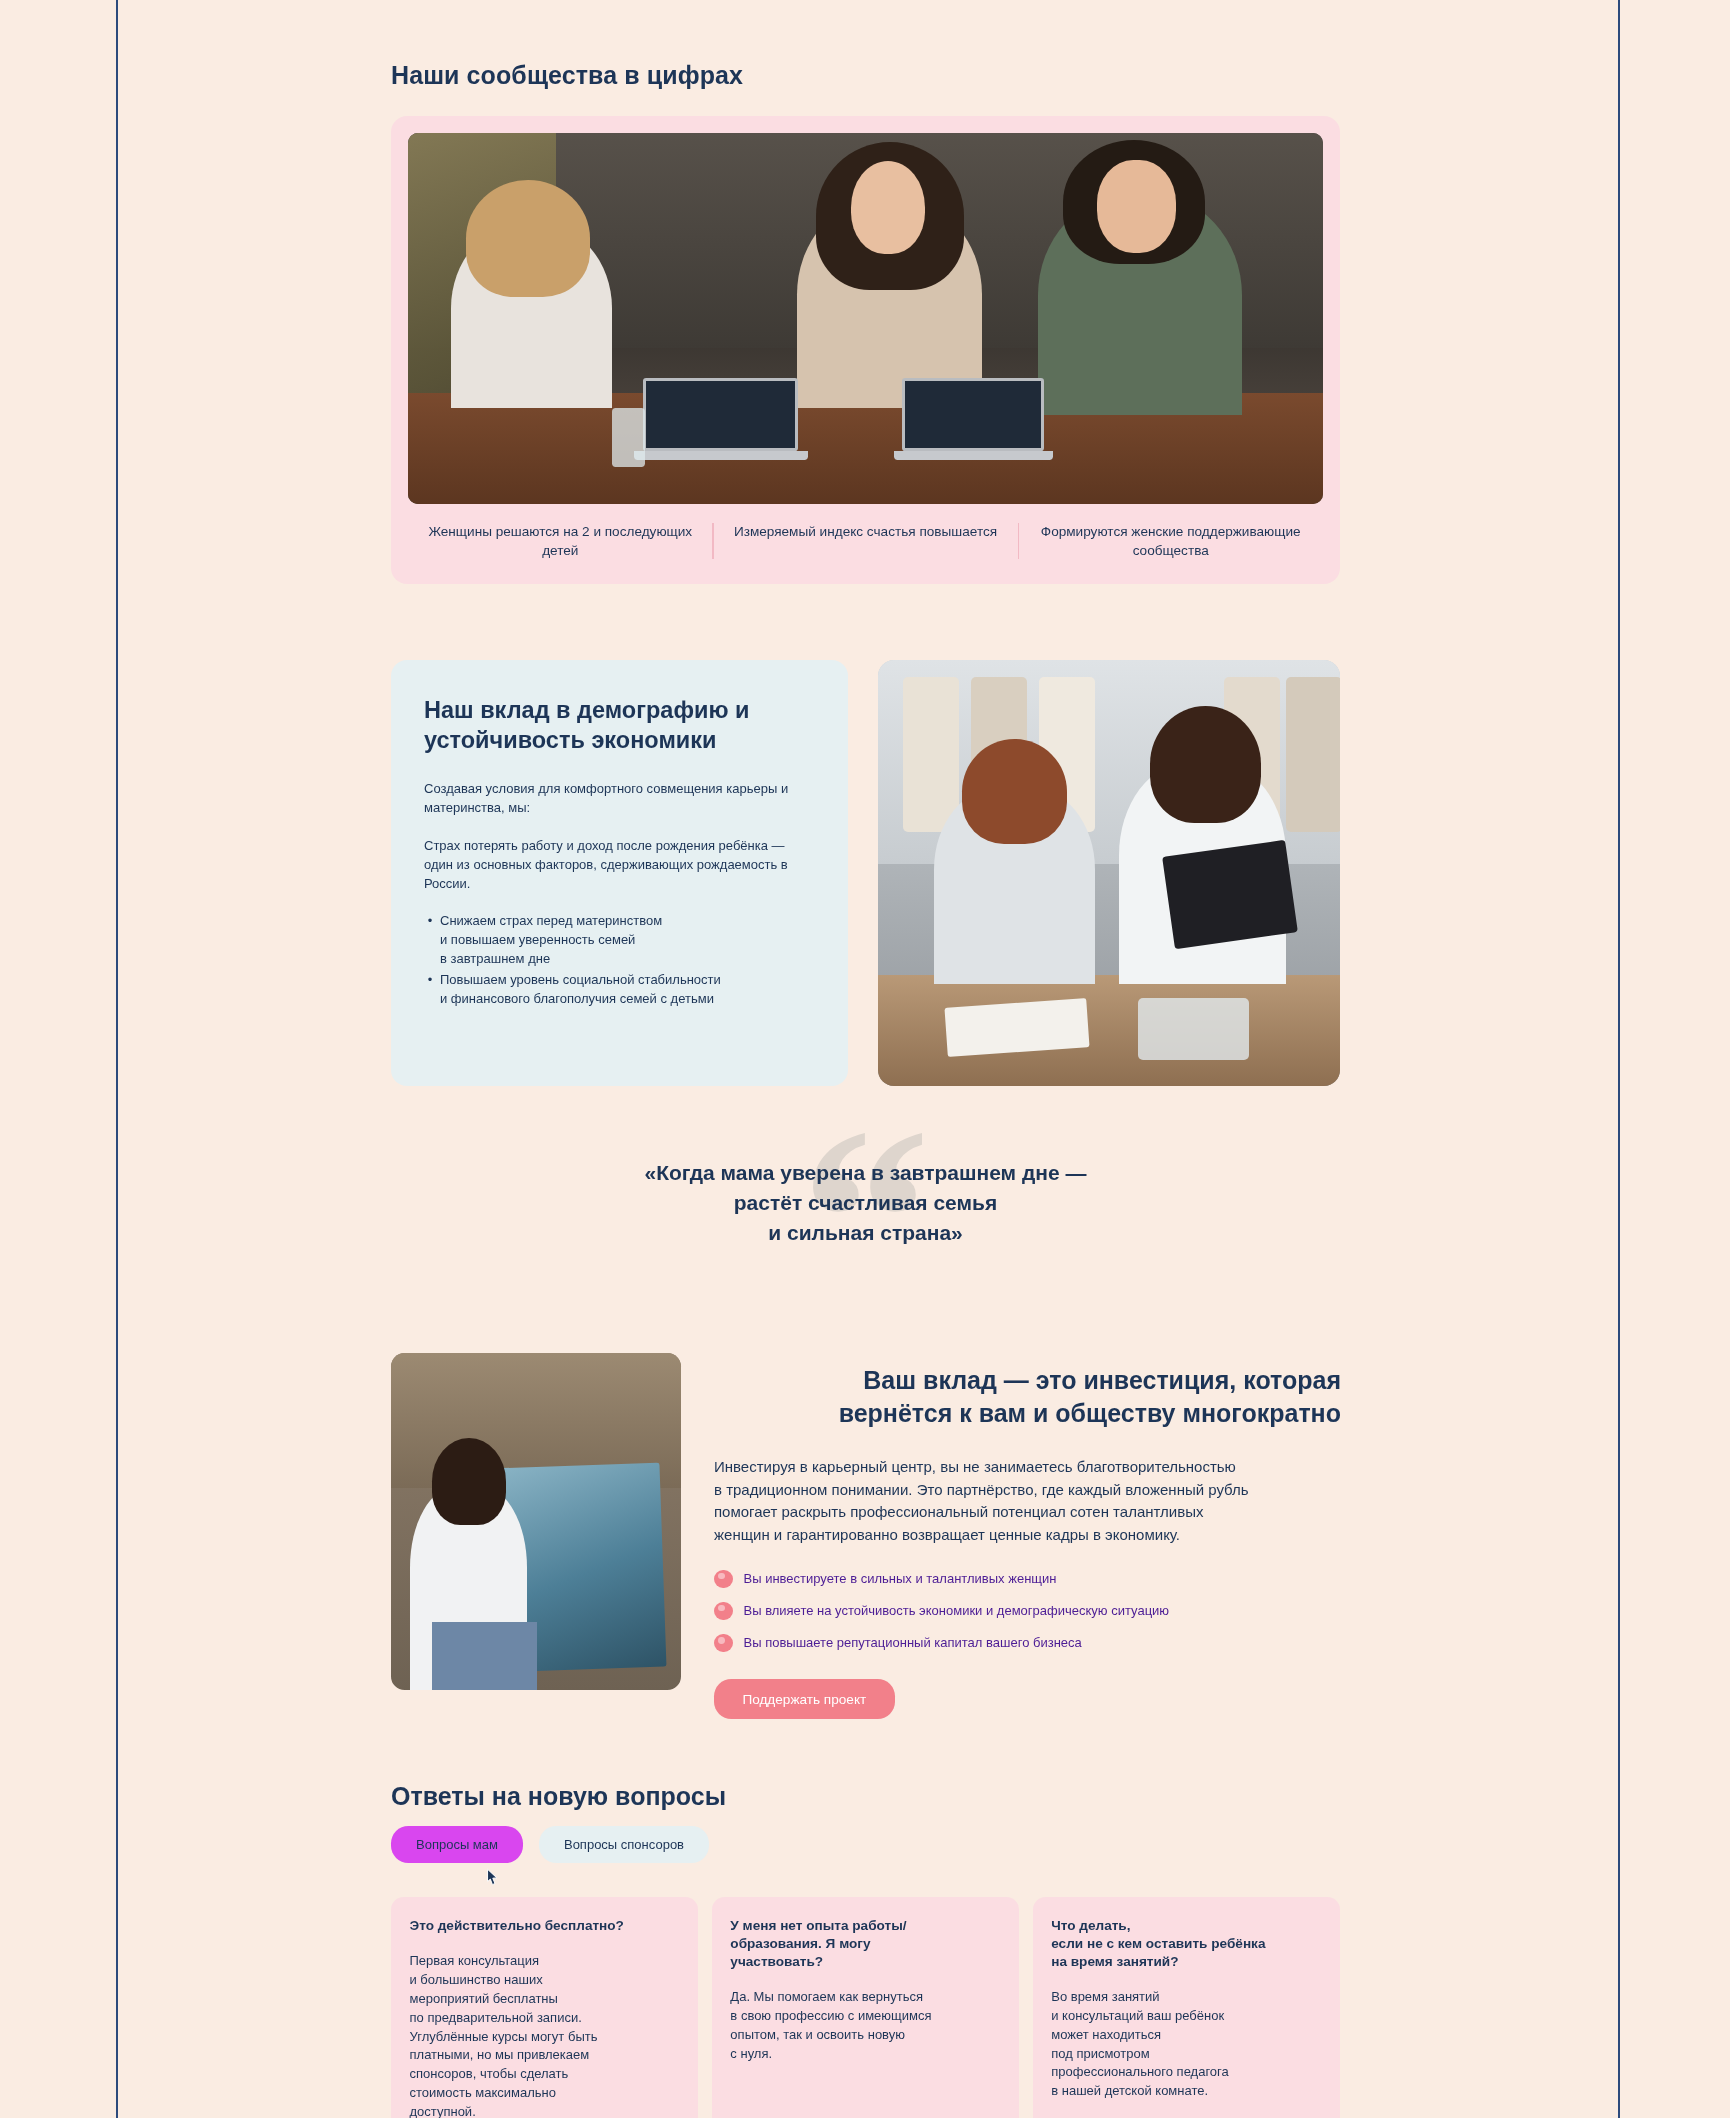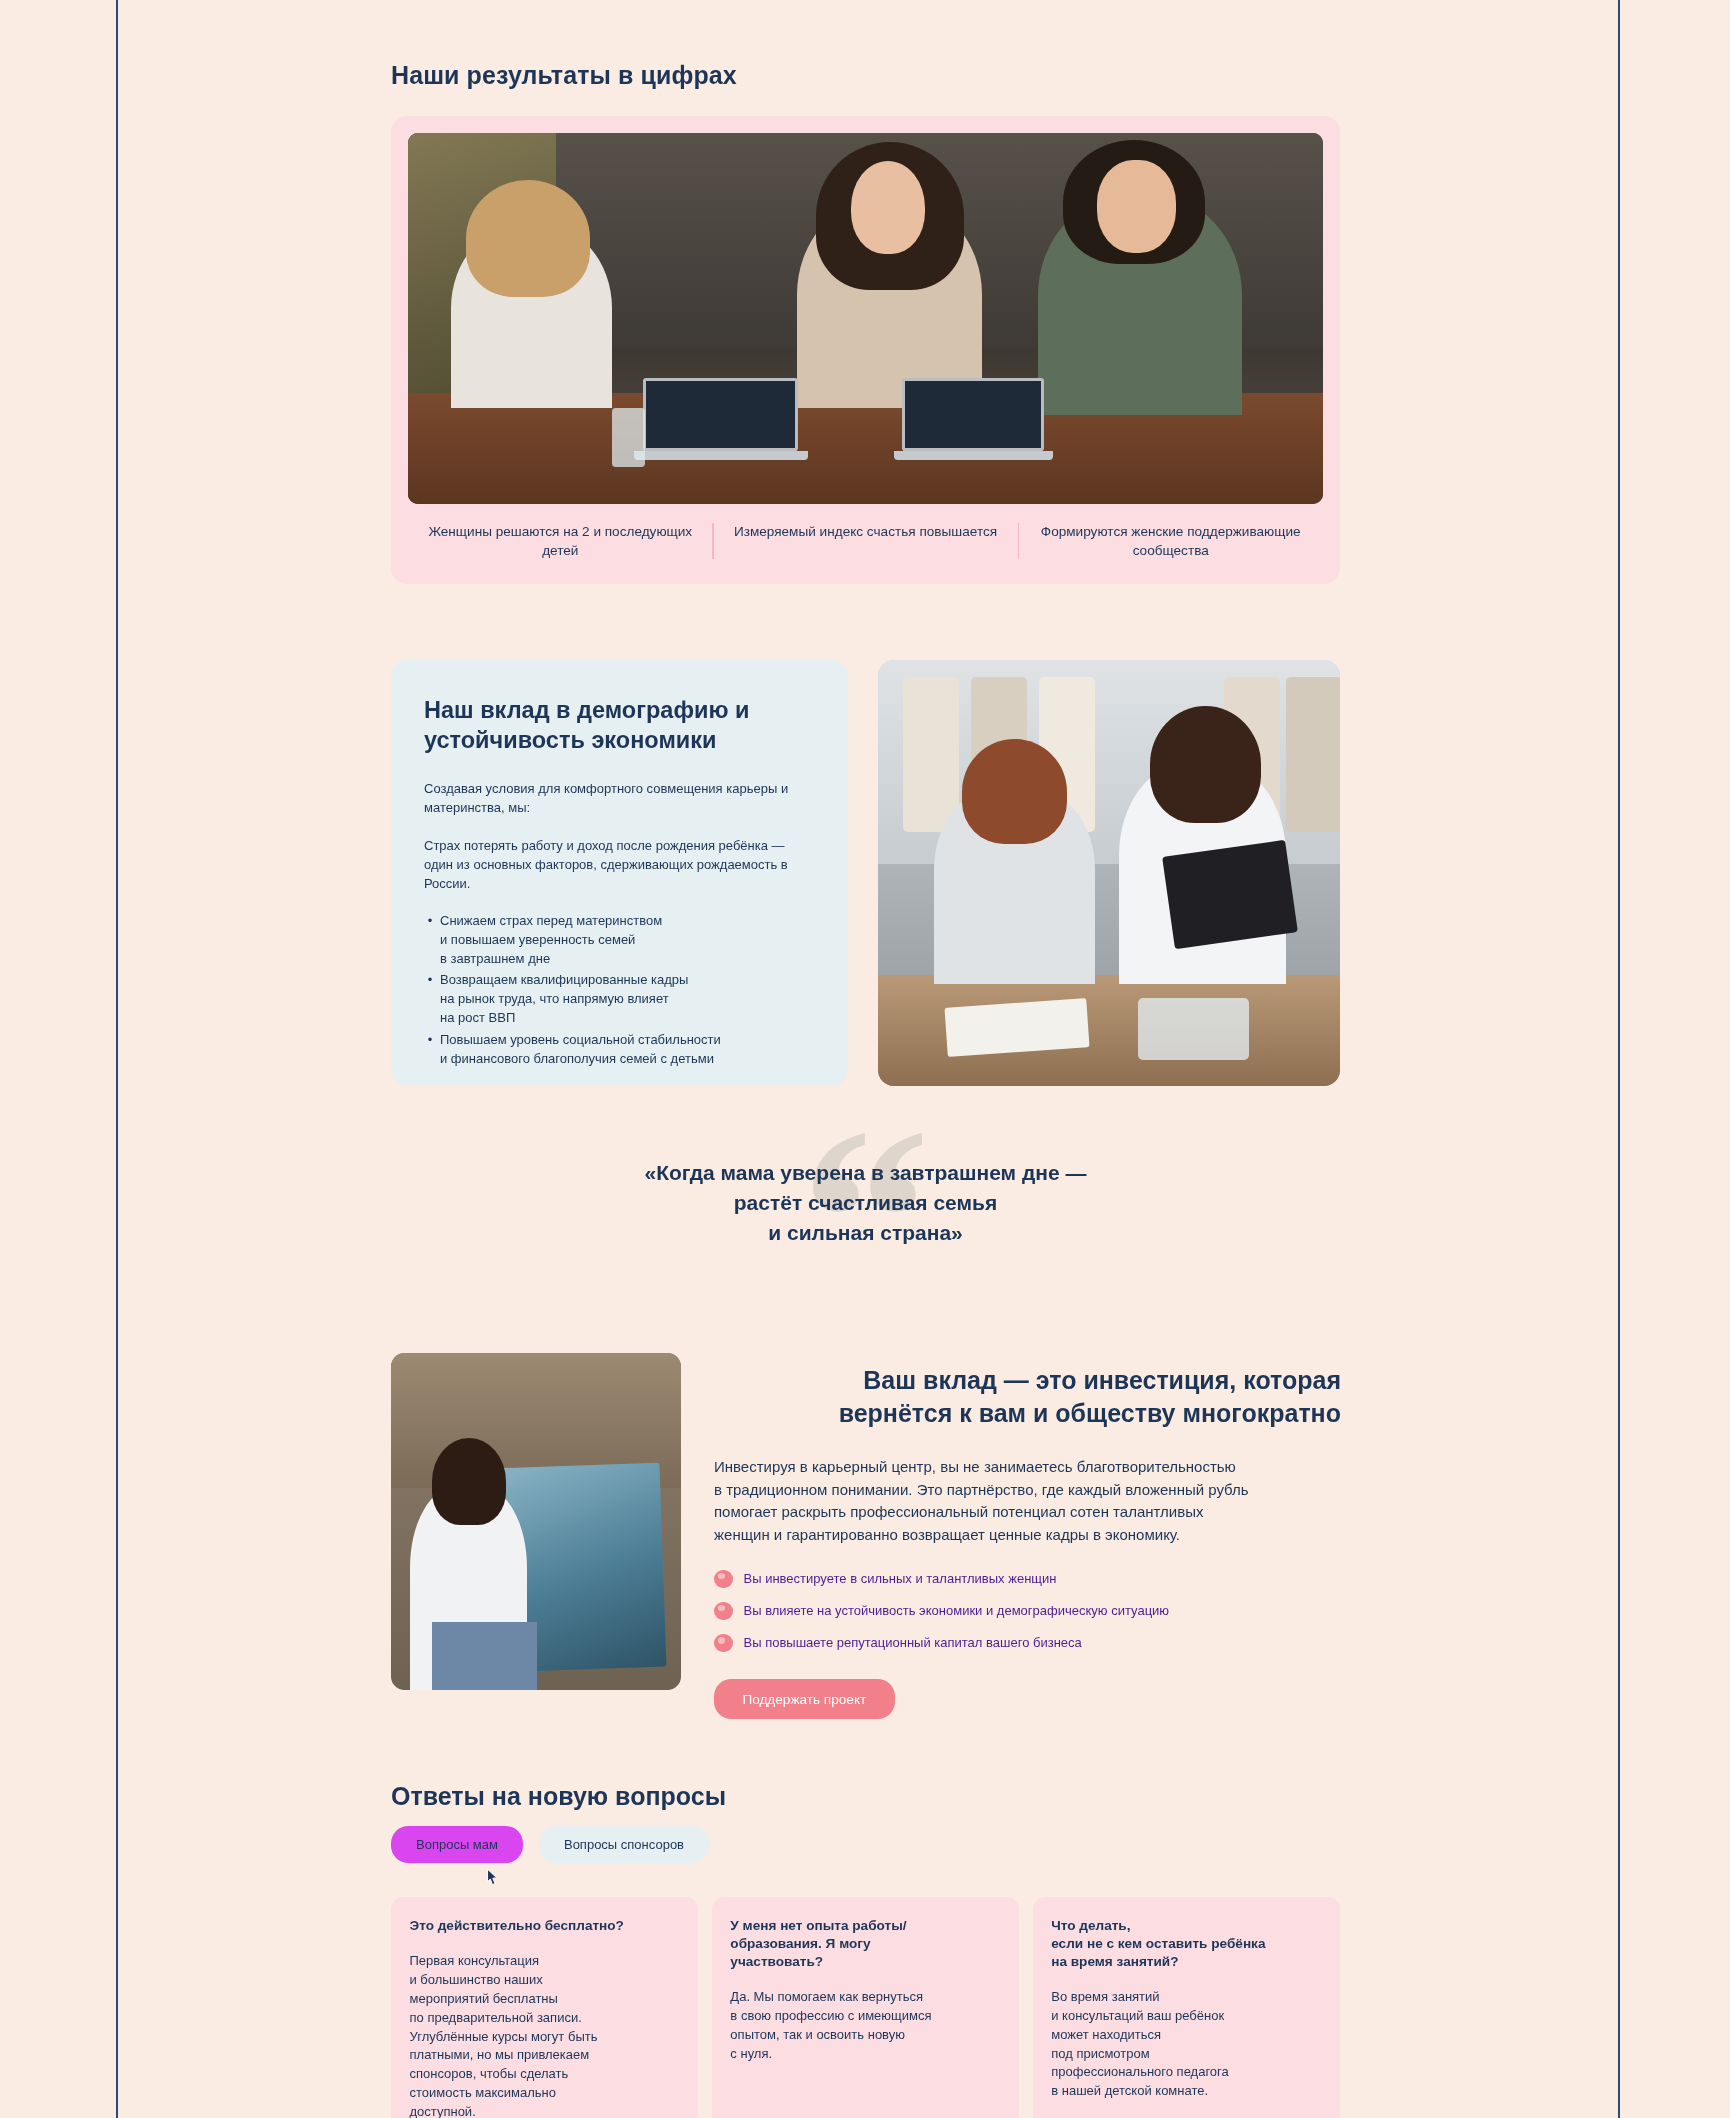--- a/index.html
+++ b/index.html
@@ -376,21 +376,21 @@
   }
 </style>
 </head>
 <body>
 
 <div class="page">
 
   <div class="rail-line l1"></div>
   <div class="rail-line l2"></div>
 
-  <h2 class="section-title" style="position:absolute;left:391px;top:61px;">Наши результаты в цифрах</h2>
+  <h2 class="section-title" style="position:absolute;left:391px;top:61px;">Наши сообщества в цифрах</h2>
 
   <div class="stats-card">
     <div class="stats-photo">
       <div class="wall"></div>
       <div class="plant"></div>
       <div class="table"></div>
       <div class="p-person p1">
           <div class="hair"></div>
         </div>
       <div class="p-person p2">
@@ -426,23 +426,20 @@
   <div class="demo-wrap">
     <div class="demo-card">
       <h3>Наш вклад в демографию
 и устойчивость экономики</h3>
       <p>Создавая условия для комфортного совмещения карьеры и материнства, мы:</p>
       <p>Страх потерять работу и доход после рождения ребёнка — один из основных факторов, сдерживающих рождаемость в России.</p>
       <ul class="demo-list">
         <li>Снижаем страх перед материнством
 и повышаем уверенность семей
 в завтрашнем дне</li>
-        <li>Возвращаем квалифицированные кадры
-на рынок труда, что напрямую влияет
-на рост ВВП</li>
         <li>Повышаем уровень социальной стабильности
 и финансового благополучия семей с детьми</li>
       </ul>
     </div>
     <div class="demo-photo">
       <div class="rack"></div>
       <div class="hang h1"></div>
         <div class="hang h2"></div>
         <div class="hang h3"></div>
       <div class="hang h4"></div>

